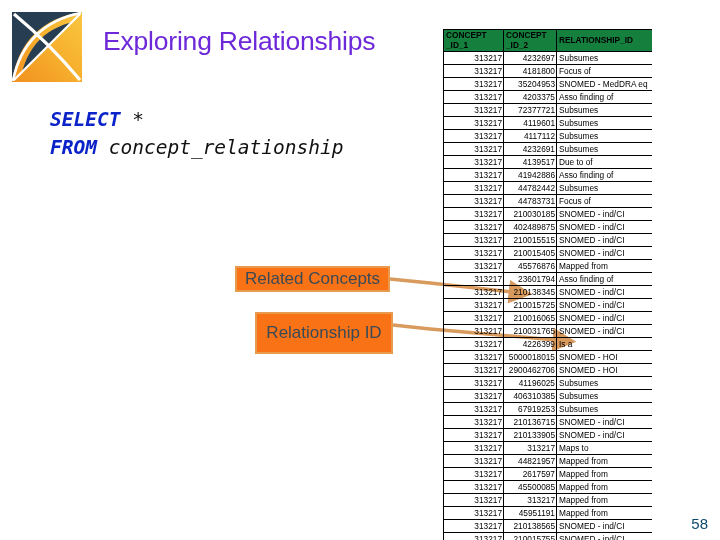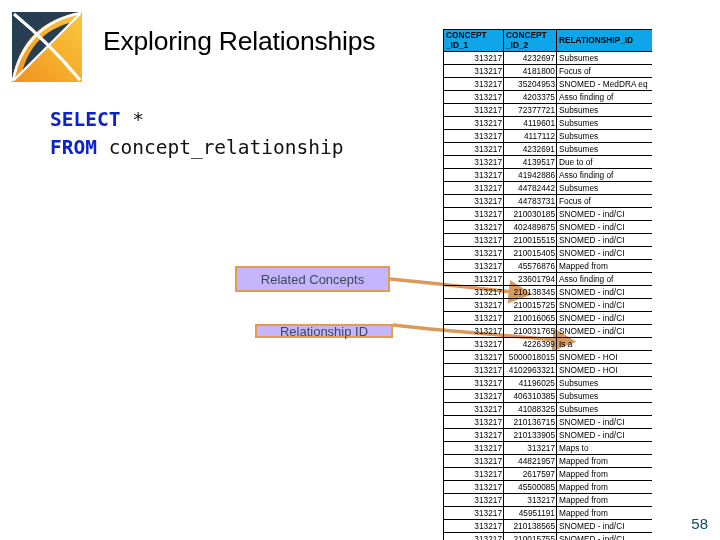--- a/index.html
+++ b/index.html
@@ -34,71 +34,71 @@
   #logo svg { display: block; }
 
   
   #title {
     position: absolute;
     left: 103px;
     top: 26px;
     width: 330px;
     font-size: 26.5px;
     line-height: 30px;
-    color: #000000;
+    color: #6d28d9;
     font-family: "Liberation Sans", sans-serif;
     letter-spacing: -0.2px;
     white-space: nowrap;
   }
 
   
   #sql {
     position: absolute;
     left: 50px;
     top: 106px;
     font-family: "DejaVu Sans Mono", monospace;
     font-size: 19.5px;
     line-height: 28px;
     color: #111111;
     white-space: pre;
+    font-style: italic;
   }
   #sql .kw {
     color: #0b23c8;
     font-weight: bold;
   }
   #sql .num {
     color: #949494;
   }
   #sql .line { white-space: pre; }
 
   
   .callout {
     position: absolute;
     border: 2.2px solid #e89b4c;
-    background: #c4b5fd;
+    background: #f97316;
     color: #3a4a57;
-    font-size: 13px;
+    font-size: 17px;
     font-family: "Liberation Sans", sans-serif;
     display: flex;
     align-items: center;
     justify-content: center;
     box-sizing: border-box;
   }
   #callout-related {
     left: 235px;
     top: 266px;
     width: 155px;
     height: 26px;
   }
   #callout-relid {
     left: 255px;
     top: 312px;
     width: 138px;
-    height: 14px;
-    margin-top: 12px;
+    height: 42px;
   }
 
   
   #connectors {
     position: absolute;
     left: 0; top: 0;
     width: 720px;
     height: 540px;
     pointer-events: none;
   }
@@ -117,21 +117,21 @@
     width: 209px;
     table-layout: fixed;
     font-family: "Liberation Sans", sans-serif;
     font-size: 8.3px;
     color: #000000;
   }
   table.grid col.c1 { width: 60px; }
   table.grid col.c2 { width: 53px; }
   table.grid col.c3 { width: 96px; }
   table.grid th {
-    background: #0ea5e9;
+    background: #15803d;
     border: 0.9px solid #000000;
     font-weight: bold;
     font-size: 8.3px;
     text-align: left;
     vertical-align: middle;
     padding: 1px 1px 1px 2px;
     line-height: 9.6px;
     white-space: pre-line;
   }
   table.grid td {
@@ -347,36 +347,36 @@
             <td class="num">4226399</td>
             <td class="txt">Is a</td>
           </tr>
           <tr>
             <td class="num">313217</td>
             <td class="num">5000018015</td>
             <td class="txt">SNOMED - HOI</td>
           </tr>
           <tr>
             <td class="num">313217</td>
-            <td class="num">4102963321</td>
+            <td class="num">2900462706</td>
             <td class="txt">SNOMED - HOI</td>
           </tr>
           <tr>
             <td class="num">313217</td>
             <td class="num">41196025</td>
             <td class="txt">Subsumes</td>
           </tr>
           <tr>
             <td class="num">313217</td>
             <td class="num">406310385</td>
             <td class="txt">Subsumes</td>
           </tr>
           <tr>
             <td class="num">313217</td>
-            <td class="num">41088325</td>
+            <td class="num">67919253</td>
             <td class="txt">Subsumes</td>
           </tr>
           <tr>
             <td class="num">313217</td>
             <td class="num">210136715</td>
             <td class="txt">SNOMED - ind/CI</td>
           </tr>
           <tr>
             <td class="num">313217</td>
             <td class="num">210133905</td>

